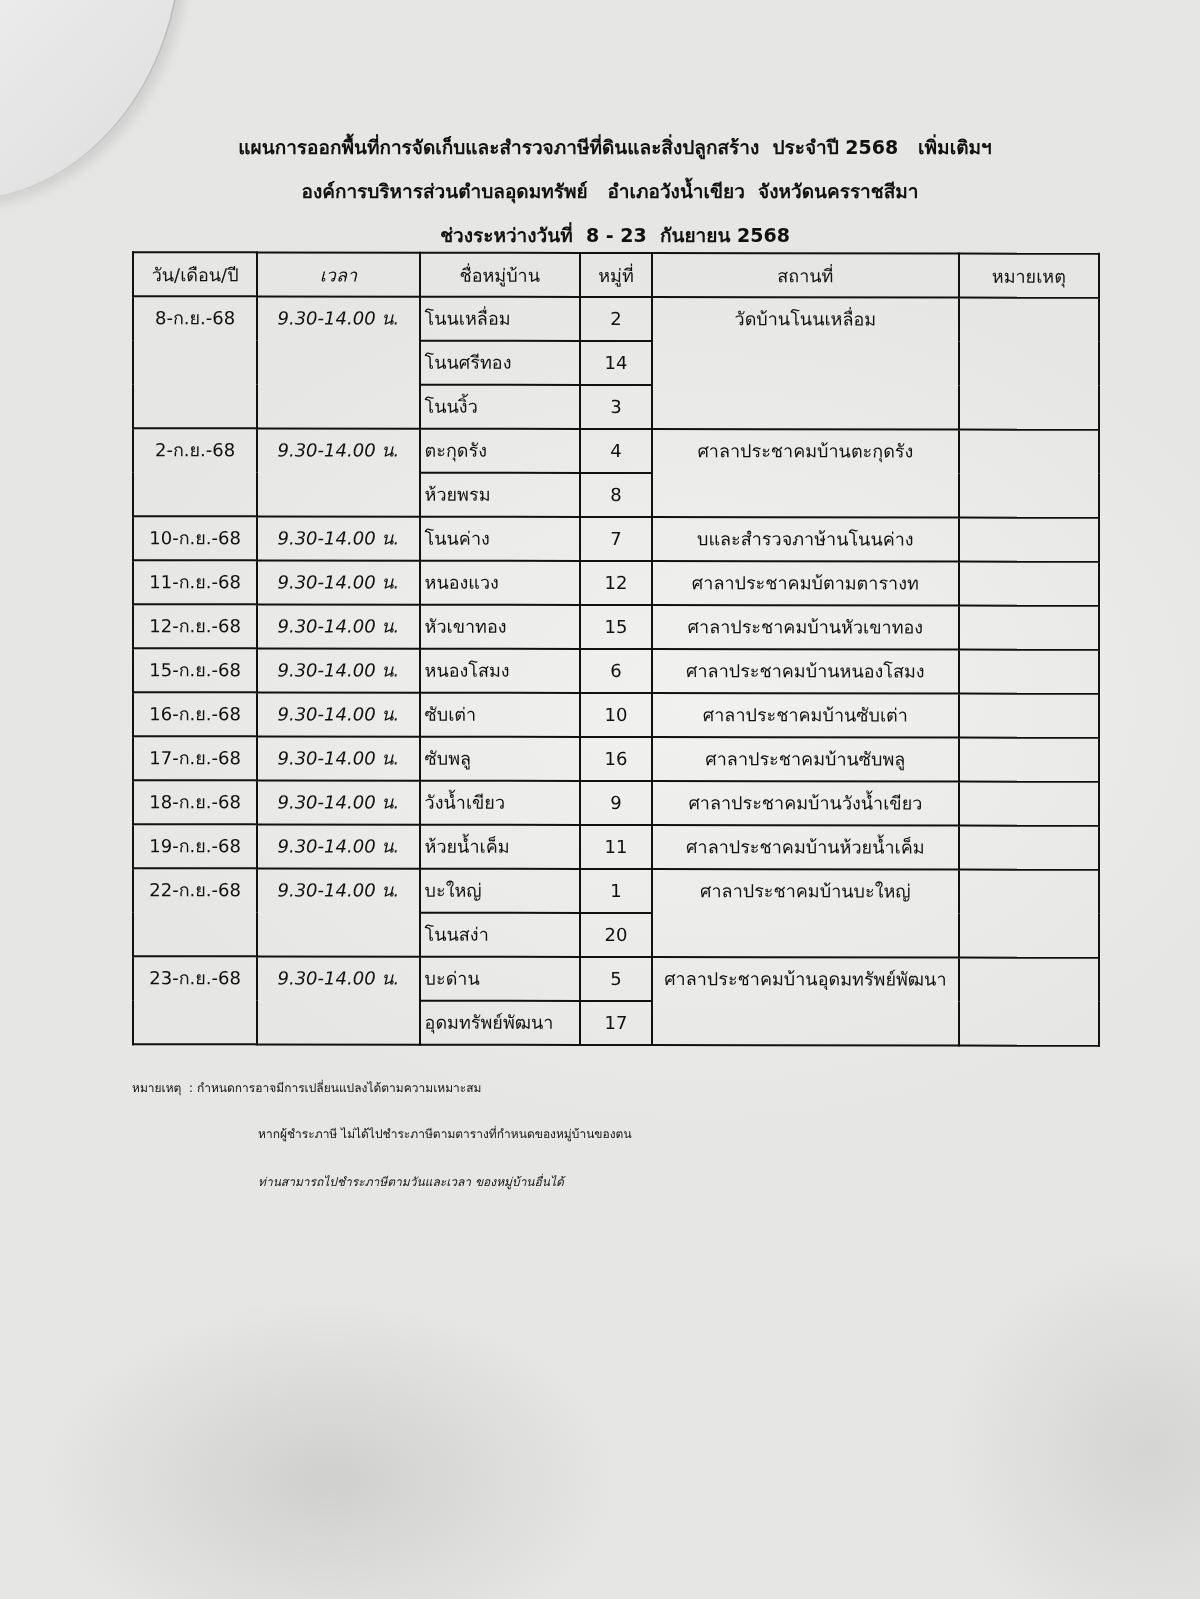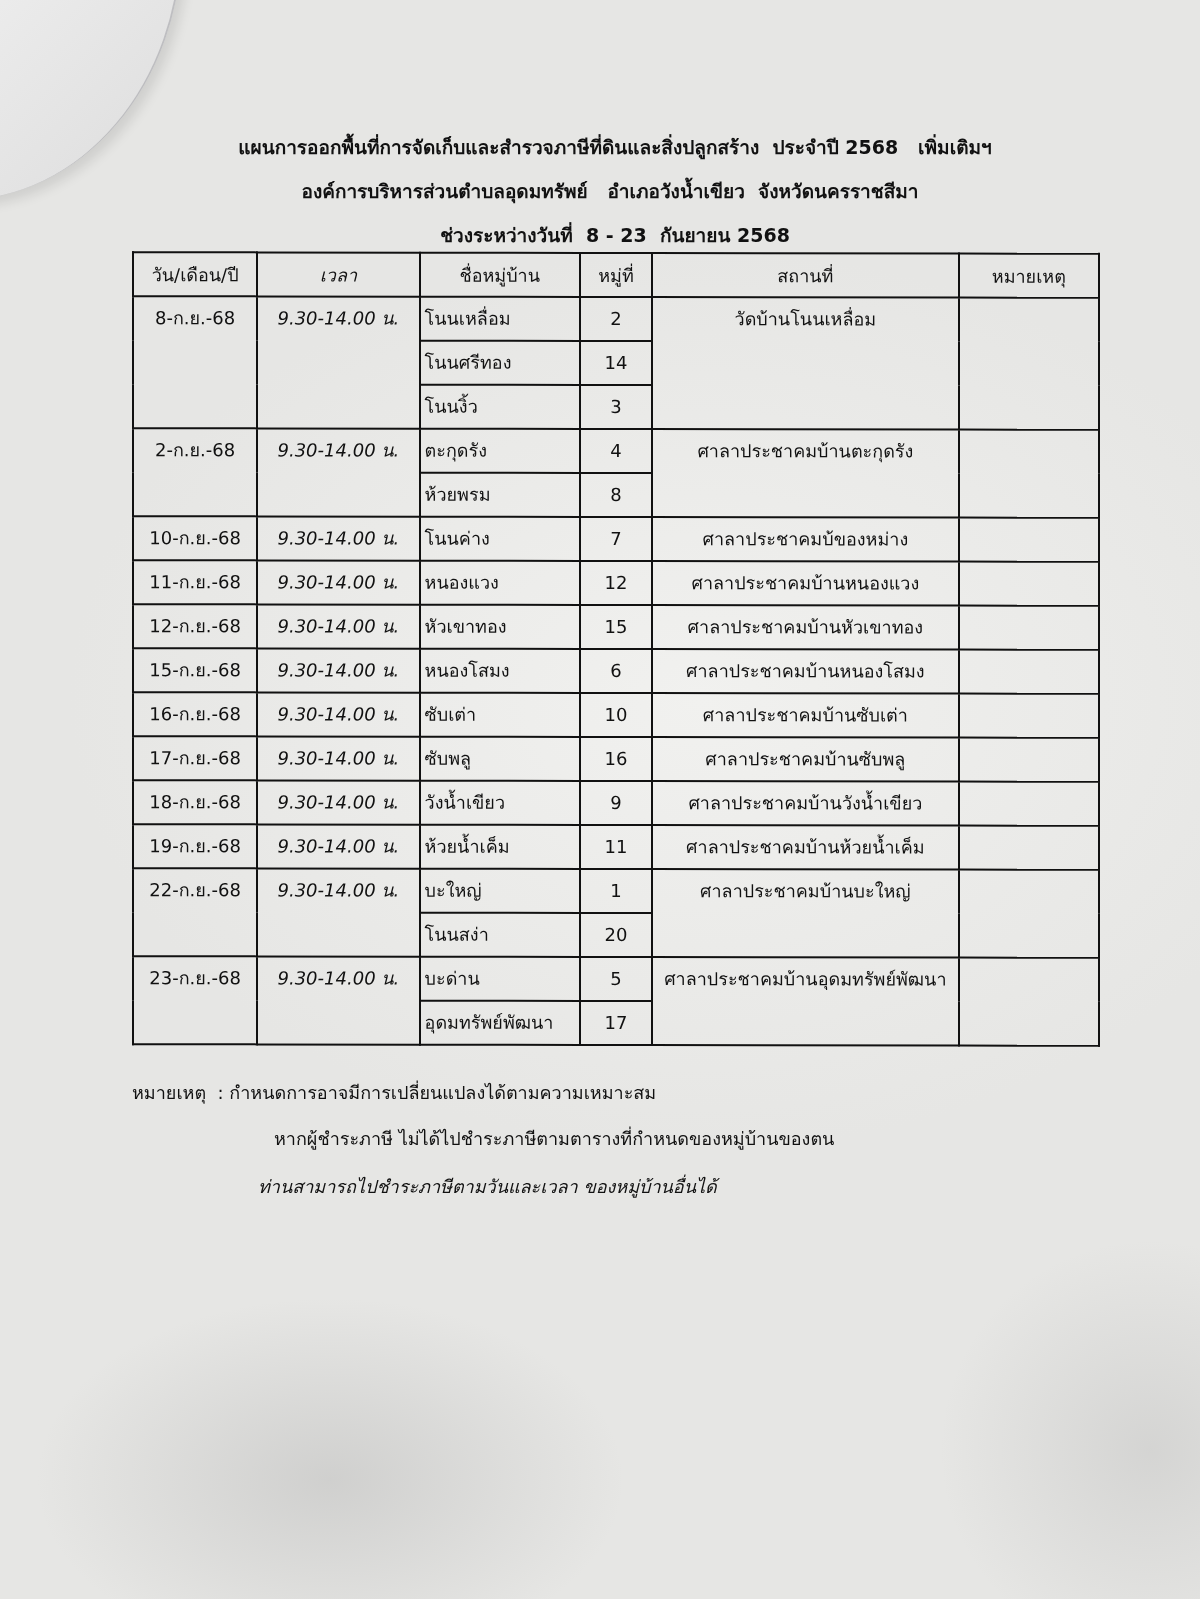--- a/index.html
+++ b/index.html
@@ -47,23 +47,23 @@
     }
     table.sched th { height: 42px; vertical-align: middle; text-align: center; }
     table.sched td { height: 42px; line-height: 42px; }
     .c-date { width: 114px; text-align: center; }
     .c-time { width: 152px; text-align: center; font-style: italic; }
     .c-vil  { width: 150px; text-align: left; border-radius: 8px; }
     .c-moo  { width: 62px; text-align: center; }
     .c-loc  { width: 296px; text-align: center; }
     .c-rem  { width: 130px; }
 
-    .note { position: absolute; font-size: 18px; white-space: pre; }
+    .note { position: absolute; font-size: 12px; white-space: pre; }
     #n1 { left: 132px; top: 1078px; }
-    #n2 { left: 274px; top: 1124px; }
+    #n2 { left: 258px; top: 1124px; }
     #n3 { left: 258px; top: 1172px; font-style: italic; }
   </style>
 </head>
 <body>
 
 <div class="paper"></div>
 <div class="fold"></div>
 
 <div id="t1" class="title">แผนการออกพื้นที่การจัดเก็บและสำรวจภาษีที่ดินและสิ่งปลูกสร้าง  ประจำปี 2568   เพิ่มเติมฯ</div>
 <div id="t2" class="title">องค์การบริหารส่วนตำบลอุดมทรัพย์   อำเภอวังน้ำเขียว  จังหวัดนครราชสีมา</div>
@@ -107,29 +107,29 @@
       </tr>
       <tr>
         <td class="c-vil">ห้วยพรม</td>
         <td class="c-moo">8</td>
       </tr>
       <tr>
         <td class="c-date">10-ก.ย.-68</td>
         <td class="c-time">9.30-14.00 น.</td>
         <td class="c-vil">โนนค่าง</td>
         <td class="c-moo">7</td>
-        <td class="c-loc">ศาลาประชาคมบ้ของหม่าง</td>
+        <td class="c-loc">บและสำรวจภาษ้านโนนค่าง</td>
         <td class="c-rem"></td>
       </tr>
       <tr>
         <td class="c-date">11-ก.ย.-68</td>
         <td class="c-time">9.30-14.00 น.</td>
         <td class="c-vil">หนองแวง</td>
         <td class="c-moo">12</td>
-        <td class="c-loc">ศาลาประชาคมบ้านหนองแวง</td>
+        <td class="c-loc">ศาลาประชาคมบ้ตามตารางท</td>
         <td class="c-rem"></td>
       </tr>
       <tr>
         <td class="c-date">12-ก.ย.-68</td>
         <td class="c-time">9.30-14.00 น.</td>
         <td class="c-vil">หัวเขาทอง</td>
         <td class="c-moo">15</td>
         <td class="c-loc">ศาลาประชาคมบ้านหัวเขาทอง</td>
         <td class="c-rem"></td>
       </tr>

